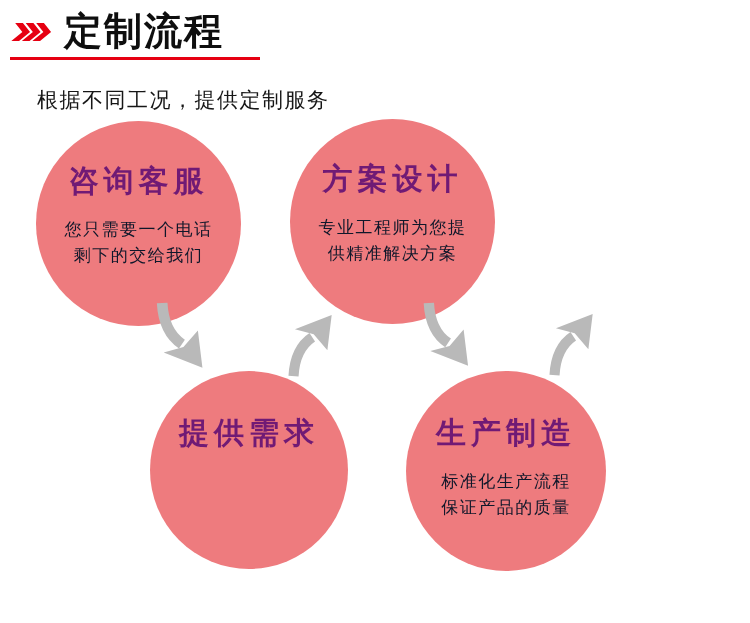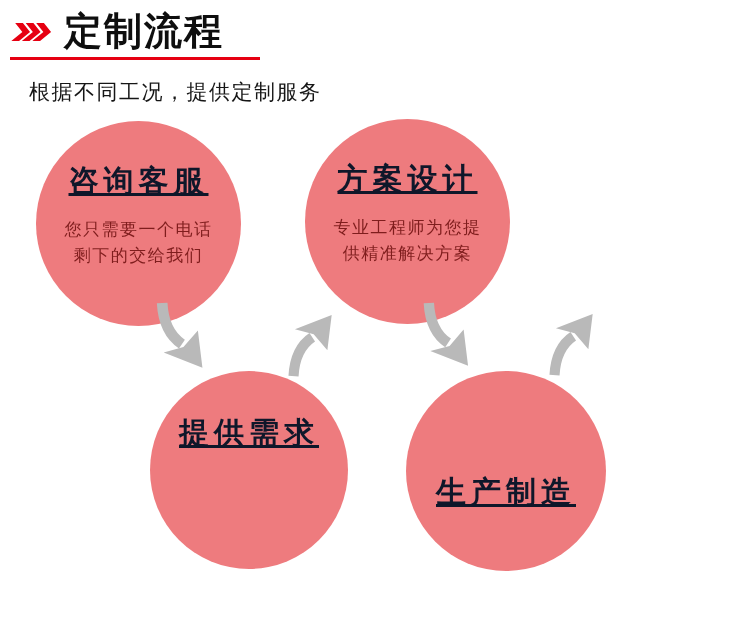--- a/index.html
+++ b/index.html
@@ -14,46 +14,45 @@
   .chevrons { position:absolute; left:11px; top:20px; width:42px; height:24px; }
   .page-title {
     position:absolute; left:64px; top:6px; margin:0;
     font-size:38px; font-weight:bold; color:#0e0e0e; letter-spacing:2px;
   }
   .title-underline {
     position:absolute; left:10px; top:57px; width:250px; height:3px;
     background:#e60012;
   }
   .subtitle {
-    position:absolute; left:25px; top:74px; margin:4px;
+    position:absolute; left:25px; top:74px; margin:12px;
     font-size:21px; color:#161616; letter-spacing:1.5px;
   }
 
   
   .circle {
     position:absolute; border-radius:50%; background:#ee7b7e;
     display:flex; flex-direction:column; align-items:center;
     text-align:center;
   }
   .c1 { left:36px;  top:121px; width:205px; height:205px; }
-  .c2 { left:305px; top:119px; width:205px; height:205px; }
+  .c2 { left:290px; top:119px; width:205px; height:205px; }
   .c3 { left:533px; top:119px; width:206px; height:206px; }
   .c4 { left:150px; top:371px; width:198px; height:198px; }
-  .c5 { left:406px; top:371px; width:200px; height:200px;justify-content:center; }
+  .c5 { left:406px; top:371px; width:200px; height:200px; }
 
   .step-title {
     margin-top:40px; font-size:30px; font-weight:bold;
-    color:#0f172a; letter-spacing:5px;
+    color:#701a75; letter-spacing:5px;
     font-family:"Liberation Serif", serif;
-    text-decoration:underline;
   }
   .c4 .step-title, .c5 .step-title { margin-top:42px; }
   .step-desc {
     margin-top:15px; font-size:17px; line-height:1.55;
-    color:#7f1d1d; letter-spacing:1.5px; white-space:pre-line;
+    color:#0f172a; letter-spacing:1.5px; white-space:pre-line;
     font-family:"Liberation Serif", serif;
   }
 
   
   .arrow { position:absolute; }
   .arrow .shaft { fill:none; stroke-width:14; }
   .a1 { left:150px; top:296px; width:76px; height:84px; }
   .a2 { left:282px; top:302px; width:72px; height:82px; }
   .a3 { left:417px; top:296px; width:74px; height:82px; }
   .a4 { left:543px; top:302px; width:72px; height:80px; }
@@ -86,20 +85,22 @@
 供精准解决方案</div>
   </div>
 
 
   <div class="circle c4">
     <div class="step-title">提供需求</div>
   </div>
 
   <div class="circle c5">
     <div class="step-title">生产制造</div>
+    <div class="step-desc">标准化生产流程
+保证产品的质量</div>
   </div>
 
   <svg class="arrow a1" viewBox="0 0 100 100" aria-hidden="true">
     <path class="shaft" d="M16,4 Q18,42 42,58" stroke="#b9b9b9"></path>
     <polygon points="69,89 63,40 44,62 18,69" fill="#b9b9b9"></polygon>
   </svg>
 
   <svg class="arrow a2" viewBox="0 0 100 100" aria-hidden="true">
     <path class="shaft" d="M16,96 Q18,58 42,42" stroke="#b9b9b9"></path>
     <polygon points="69,11 63,60 44,38 18,31" fill="#b9b9b9"></polygon>

